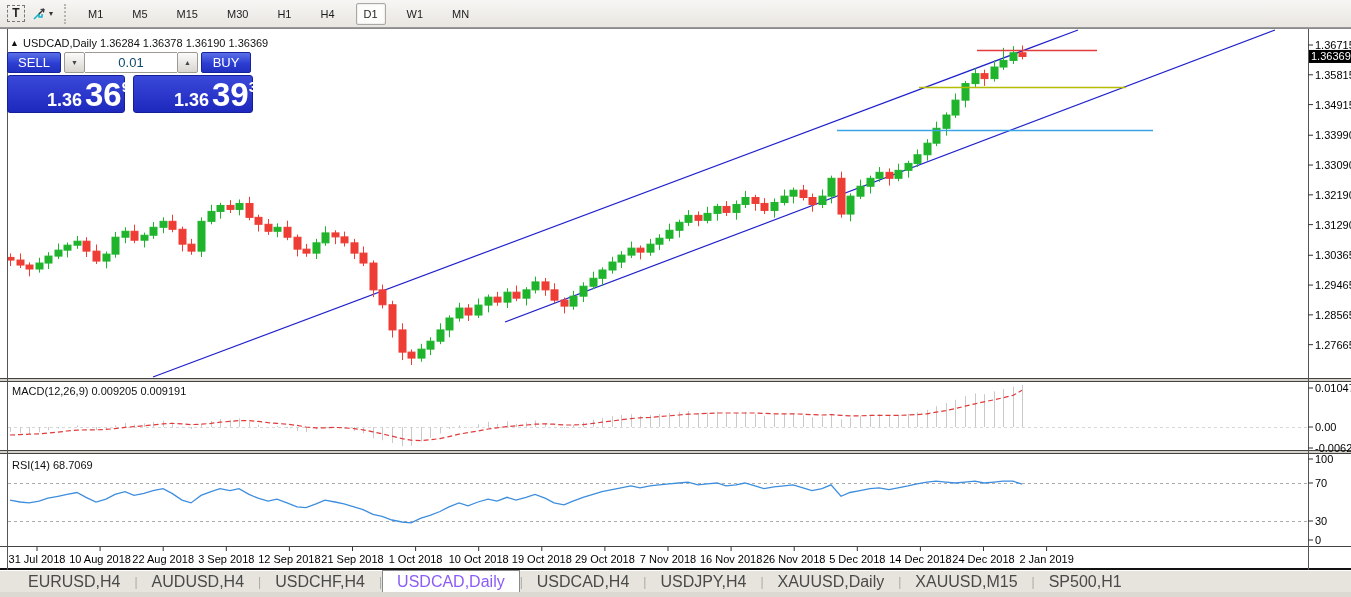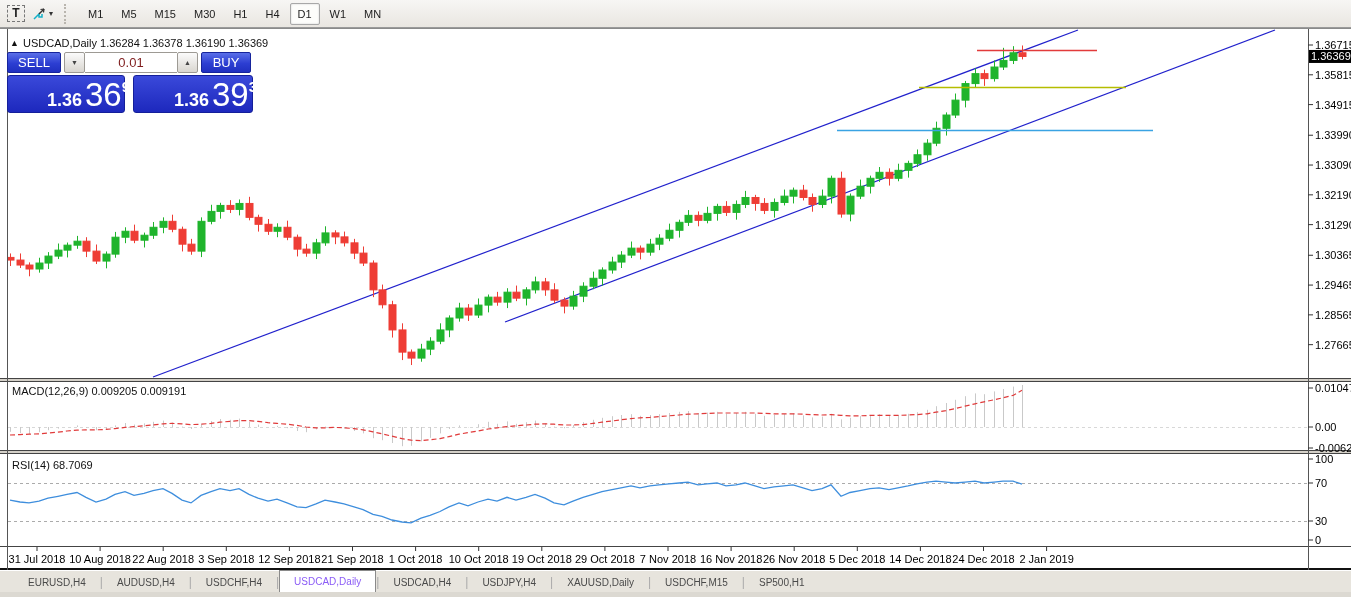--- a/index.html
+++ b/index.html
@@ -20,33 +20,33 @@
   
   .trade-panel{position:absolute;left:7px;top:52px;width:248px;z-index:5;}
   .tp-row1{display:flex;height:21px;}
   .tp-btn{border:1px solid #16249c;border-radius:2px;color:#fff;font-size:13px;
     background:linear-gradient(#5a6fe8,#2c3ed2 55%,#2030c0);display:flex;align-items:center;justify-content:center;}
   .tp-sell{width:52px;}
   .tp-buy{width:48px;margin-left:3px;}
   .tp-spin{width:19px;background:linear-gradient(#fbfbfb,#d9d6d0);border:1px solid #9d9a94;
     display:flex;align-items:center;justify-content:center;font-size:7px;color:#444;border-radius:2px;}
   .tp-vol{width:92px;border:1px solid #9d9a94;border-left:none;border-right:none;
-    text-align:center;font-size:13px;font-family:"Liberation Sans",sans-serif;color:#7f1d1d;padding:0;}
+    text-align:center;font-size:13px;font-family:"Liberation Sans",sans-serif;color:#0c4a6e;padding:0;}
   .tp-row2{display:flex;margin-top:2px;}
   .tp-price{height:38px;border-radius:3px;color:#fff;display:flex;align-items:center;justify-content:center;
     background:linear-gradient(#3a49da,#1d28bd);border:1px solid #141f9a;box-sizing:border-box;}
   .tp-price-sell{width:118px;}
   .tp-price-buy{width:120px;margin-left:8px;}
   .tp-price .small{font-size:18px;font-weight:bold;margin-right:3px;transform:translateY(6px);margin-left:45px;}
-  .tp-price .big{font-size:33px;font-weight:normal;line-height:1;}
+  .tp-price .big{font-size:33px;font-weight:bold;line-height:1;}
   .tp-price .sup{font-size:15px;font-weight:bold;transform:translateY(-8px);}
   
   .tab-bar{position:absolute;left:0;top:571px;width:1351px;height:21px;background:#e7e4dd;
     display:flex;align-items:flex-end;box-sizing:border-box;padding-left:14px;}
-  .tab{height:20px;display:flex;align-items:center;padding:0 14px;font-size:10px;color:#4a4a4a;}
+  .tab{height:20px;display:flex;align-items:center;padding:0 14px;font-size:16px;color:#4a4a4a;}
   .tab.active{background:#fff;border:1px solid #8a8a8a;border-bottom:none;color:#8b5cf6;height:21px;}
   .tab-sep{color:#aaa;font-size:12px;align-self:center;}
   .status-strip{position:absolute;left:0;top:592px;width:1351px;height:5px;background:#dcd9d2;}
   svg text{font-family:"Liberation Sans",sans-serif;}
   .hdr{font-size:11px;fill:#111;}
   .hdr-small{font-size:9px;fill:#111;}
 </style>
 </head>
 <body>
 
@@ -491,21 +491,21 @@
   </div>
   <div class="tool-btn">
     <svg width="16" height="16">
       <path d="M3 13 L8 8 L8 11 L11 11 L11 8" fill="none" stroke="#14b0c8" stroke-width="1.5"></path>
       <path d="M13 3 L8 8" stroke="#333" stroke-width="1.5"></path>
       <path d="M13 3 L9.5 3.5 M13 3 L12.5 6.5" stroke="#333" stroke-width="1.2"></path>
     </svg>
     <span class="caret">▾</span>
   </div>
   <div class="tb-sep"></div>
-  <div id="tf-group" style="display:flex;gap:2px;">
+  <div id="tf-group" style="display:flex;gap:13px;">
       <div class="tf-btn">M1</div>
       <div class="tf-btn">M5</div>
       <div class="tf-btn">M15</div>
       <div class="tf-btn">M30</div>
       <div class="tf-btn">H1</div>
       <div class="tf-btn">H4</div>
       <div class="tf-btn active">D1</div>
       <div class="tf-btn">W1</div>
       <div class="tf-btn">MN</div>
     </div>
@@ -545,17 +545,17 @@
     <div class="tab">USDCHF,H4</div>
     <span class="tab-sep">|</span>
     <div class="tab active">USDCAD,Daily</div>
     <span class="tab-sep">|</span>
     <div class="tab">USDCAD,H4</div>
     <span class="tab-sep">|</span>
     <div class="tab">USDJPY,H4</div>
     <span class="tab-sep">|</span>
     <div class="tab">XAUUSD,Daily</div>
     <span class="tab-sep">|</span>
-    <div class="tab">USDCHF,M15</div>
+    <div class="tab">XAUUSD,M15</div>
     <span class="tab-sep">|</span>
     <div class="tab">SP500,H1</div>
   </div>
 <div class="status-strip"></div>
 
 </body></html>

